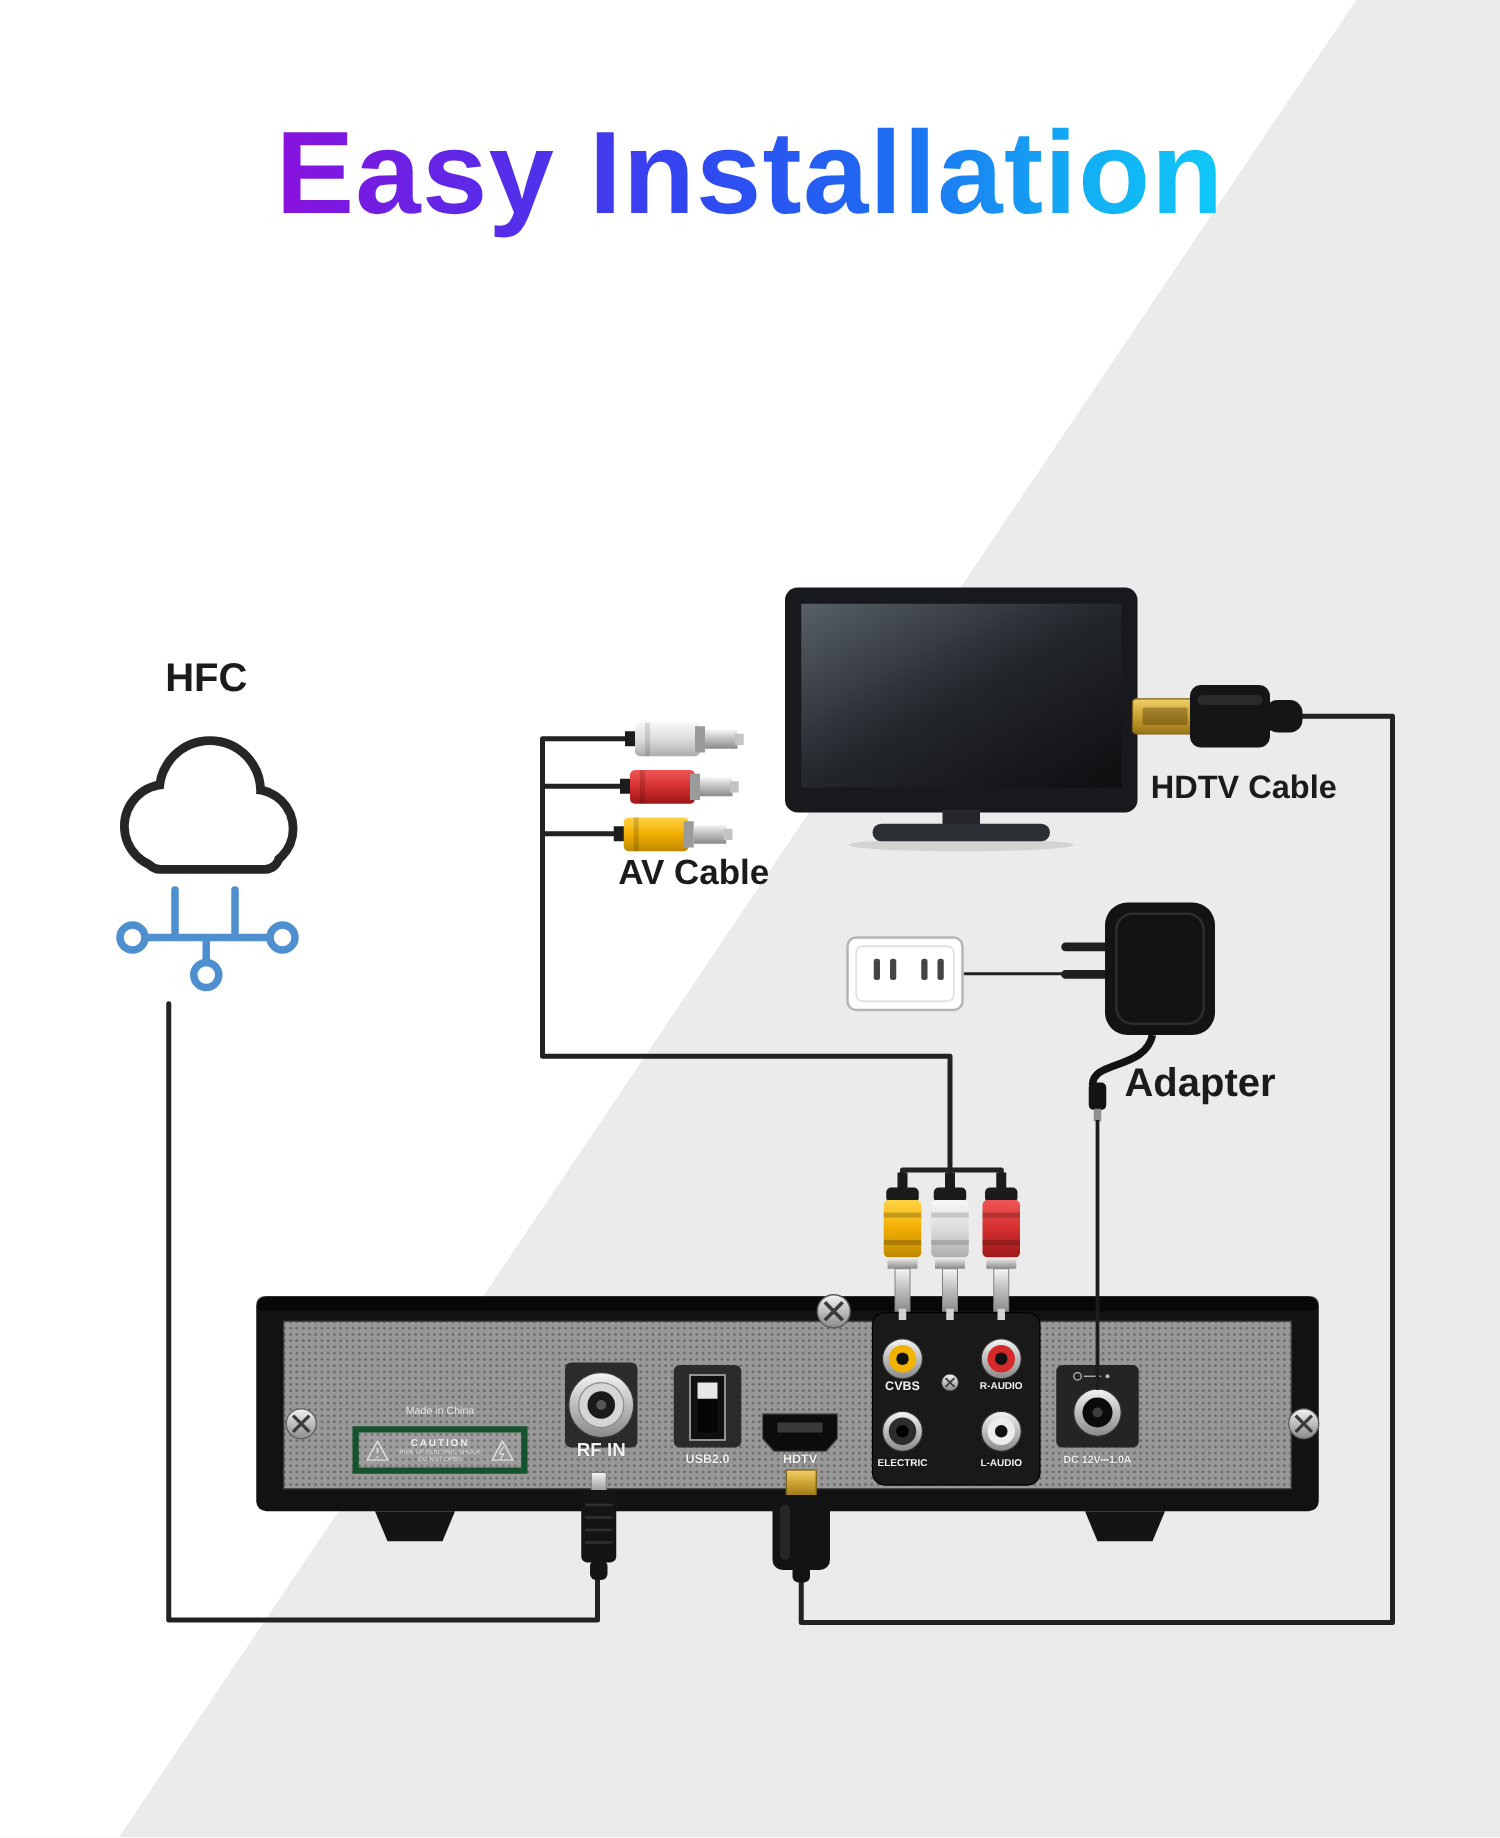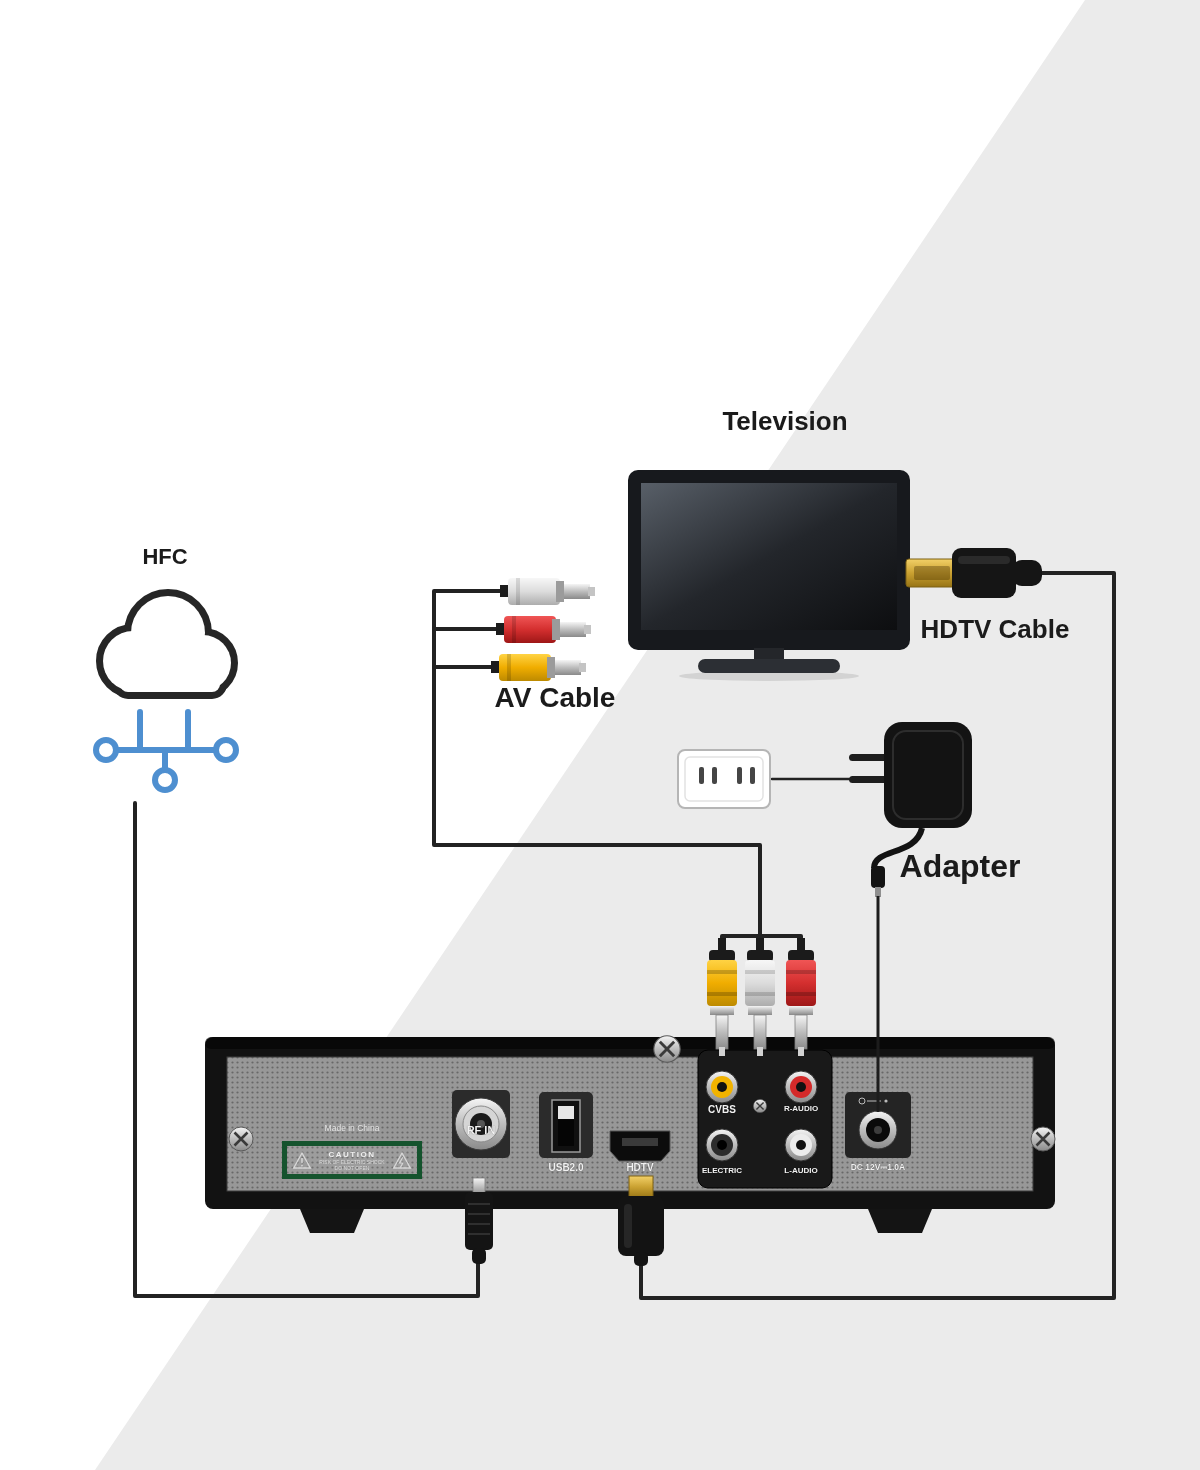--- a/index.html
+++ b/index.html
@@ -13,21 +13,21 @@
   }
   #title-wrap { position:absolute; top:84px; left:0; width:100%; text-align:center; }
   #title-wrap .title {
     display:inline-block; font-size:94px; font-weight:bold; letter-spacing:1px; margin:0;
     background:linear-gradient(90deg,#8a12dd 0%, #5a2ae8 22%, #3344f0 42%, #1e6cf2 65%, #12aef4 85%, #10c8f8 100%);
     -webkit-background-clip:text; background-clip:text; color:transparent; -webkit-text-fill-color:transparent;
   }
   svg.canvas { position:absolute; left:0; top:0; }
   .lbl { position:absolute; font-weight:bold; color:#1b1b1b; text-align:center; white-space:nowrap; }
   .lbl-tv      { left:640px; top:406px;  width:290px; font-size:26px; }
-  .lbl-hfc     { left:100px; top:544px;  width:130px; font-size:22px; }
+  .lbl-hfc     { left:100px; top:524px;  width:130px; font-size:32px; }
   .lbl-hdtv    { left:905px; top:614px;  width:180px; font-size:26px; }
   .lbl-av      { left:475px; top:682px;  width:160px; font-size:28px; }
   .lbl-adapter { left:895px; top:848px;  width:130px; font-size:32px; }
   .port-lbl {
     position:absolute; color:#f2f2f2; font-weight:bold; text-align:center;
     white-space:nowrap; text-shadow:0 0 1px rgba(0,0,0,0.6);
   }
   .made-lbl {
     position:absolute; left:300px; top:1123px; width:104px; font-size:8.5px;
     color:#e3e3e3; text-align:center; white-space:nowrap;
@@ -41,20 +41,23 @@
   .caution-title { font-size:8px; font-weight:bold; color:#efefef; letter-spacing:1.5px; line-height:9px; }
   .caution-line  { font-size:5px; color:#dcdcdc; line-height:6px; white-space:nowrap; }
 </style>
 </head>
 <body>
 
 <div id="stage">
 
   <div id="diag-bg"></div>
 
+  <div id="title-wrap">
+    <div class="title">Easy Installation</div>
+  </div>
 
   <svg class="canvas" width="1200" height="1470" viewBox="0 0 1200 1470">
     <defs>
       <linearGradient id="screenG" x1="0" y1="0" x2="1" y2="1">
         <stop offset="0" stop-color="#585f68"></stop>
         <stop offset="0.5" stop-color="#23262b"></stop>
         <stop offset="1" stop-color="#0d0e10"></stop>
       </linearGradient>
       <linearGradient id="silverG" x1="0" y1="0" x2="0" y2="1">
         <stop offset="0" stop-color="#f5f5f5"></stop>
@@ -294,21 +297,20 @@
     </g>
 
     <g>
       <rect x="473" y="1178" width="12" height="18" fill="url(#silverG)" stroke="#7e7e7e" stroke-width="0.8"></rect>
       <rect x="465" y="1192" width="28" height="58" rx="5" fill="#141414"></rect>
       <path d="M468,1204 h22 M468,1214 h22 M468,1224 h22 M468,1234 h22" stroke="#2f2f2f" stroke-width="2"></path>
       <rect x="472" y="1248" width="14" height="16" rx="5" fill="#141414"></rect>
     </g>
   </svg>
 
-  <div class="lbl lbl-tv">Television</div>
   <div class="lbl lbl-hfc">HFC</div>
   <div class="lbl lbl-hdtv">HDTV Cable</div>
   <div class="lbl lbl-av">AV Cable</div>
   <div class="lbl lbl-adapter">Adapter</div>
 
   <div class="made-lbl">Made in China</div>
 
   <div class="caution">
     <svg width="20" height="19" viewBox="0 0 24 22">
       <path d="M12,2 L22,20 L2,20 Z" fill="none" stroke="#d8d8d8" stroke-width="1.6"></path>
@@ -318,21 +320,21 @@
       <div class="caution-title">CAUTION</div>
       <div class="caution-line">RISK OF ELECTRIC SHOCK</div>
       <div class="caution-line">DO NOT OPEN</div>
     </div>
     <svg width="20" height="19" viewBox="0 0 24 22">
       <path d="M12,2 L22,20 L2,20 Z" fill="none" stroke="#d8d8d8" stroke-width="1.6"></path>
       <path d="M13,7 l-4,7 h4 l-3,5.5" fill="none" stroke="#d8d8d8" stroke-width="1.4"></path>
     </svg>
   </div>
 
-  <div class="port-lbl" style="left:453px;top:1124px;width:56px;font-size:11px;">RF IN</div>
+  <div class="port-lbl" style="left:453px;top:1152px;width:56px;font-size:15px;">RF IN</div>
   <div class="port-lbl" style="left:538px;top:1162px;width:56px;font-size:10px;">USB2.0</div>
   <div class="port-lbl" style="left:612px;top:1162px;width:56px;font-size:10px;">HDTV</div>
   <div class="port-lbl" style="left:700px;top:1104px;width:44px;font-size:10px;">CVBS</div>
   <div class="port-lbl" style="left:776px;top:1104px;width:50px;font-size:8px;">R-AUDIO</div>
   <div class="port-lbl" style="left:696px;top:1166px;width:52px;font-size:8px;">ELECTRIC</div>
   <div class="port-lbl" style="left:776px;top:1166px;width:50px;font-size:8px;">L-AUDIO</div>
   <div class="port-lbl" style="left:834px;top:1162px;width:88px;font-size:8.5px;">DC 12V⎓1.0A</div>
 
 </div>
 

